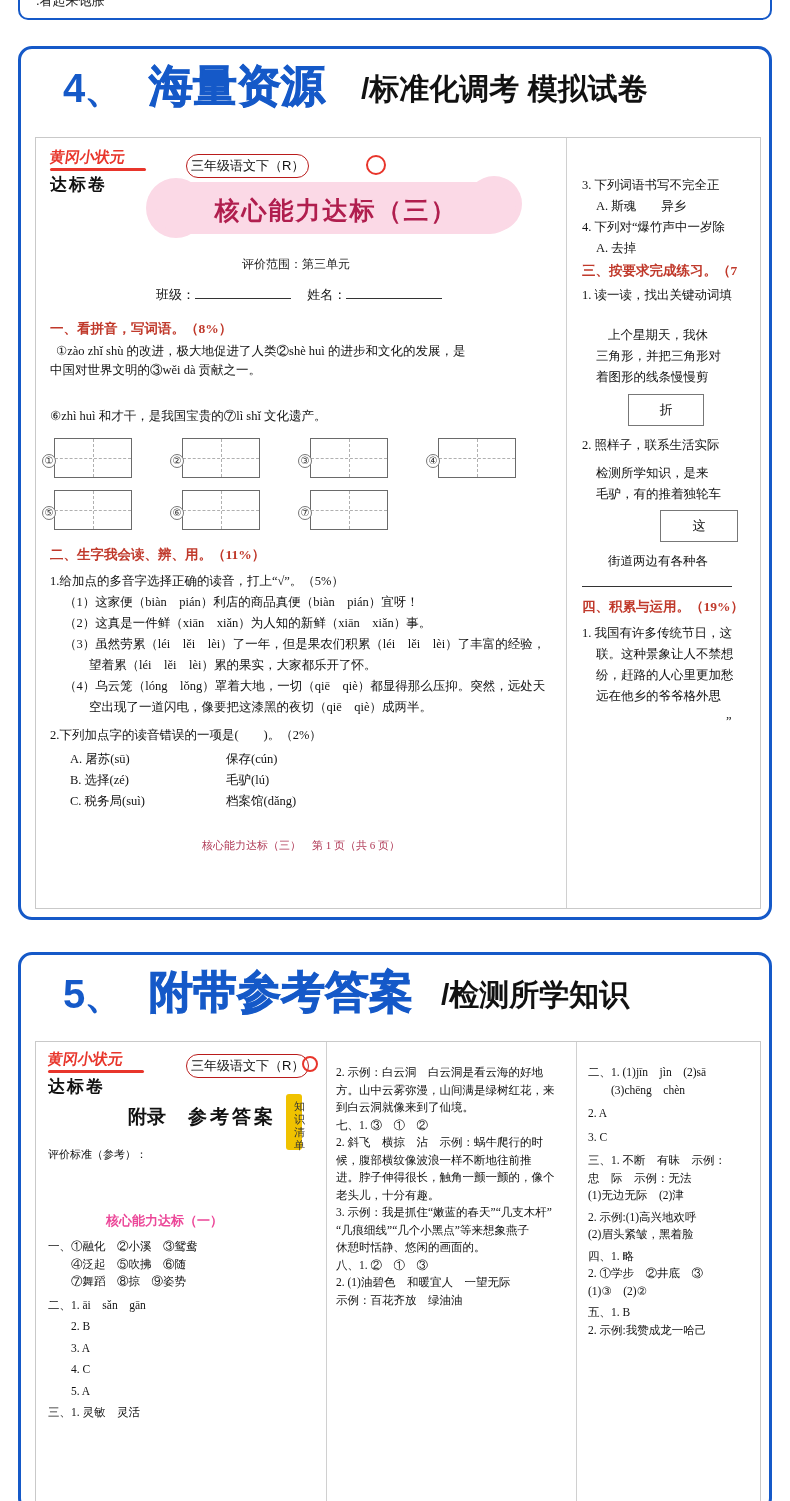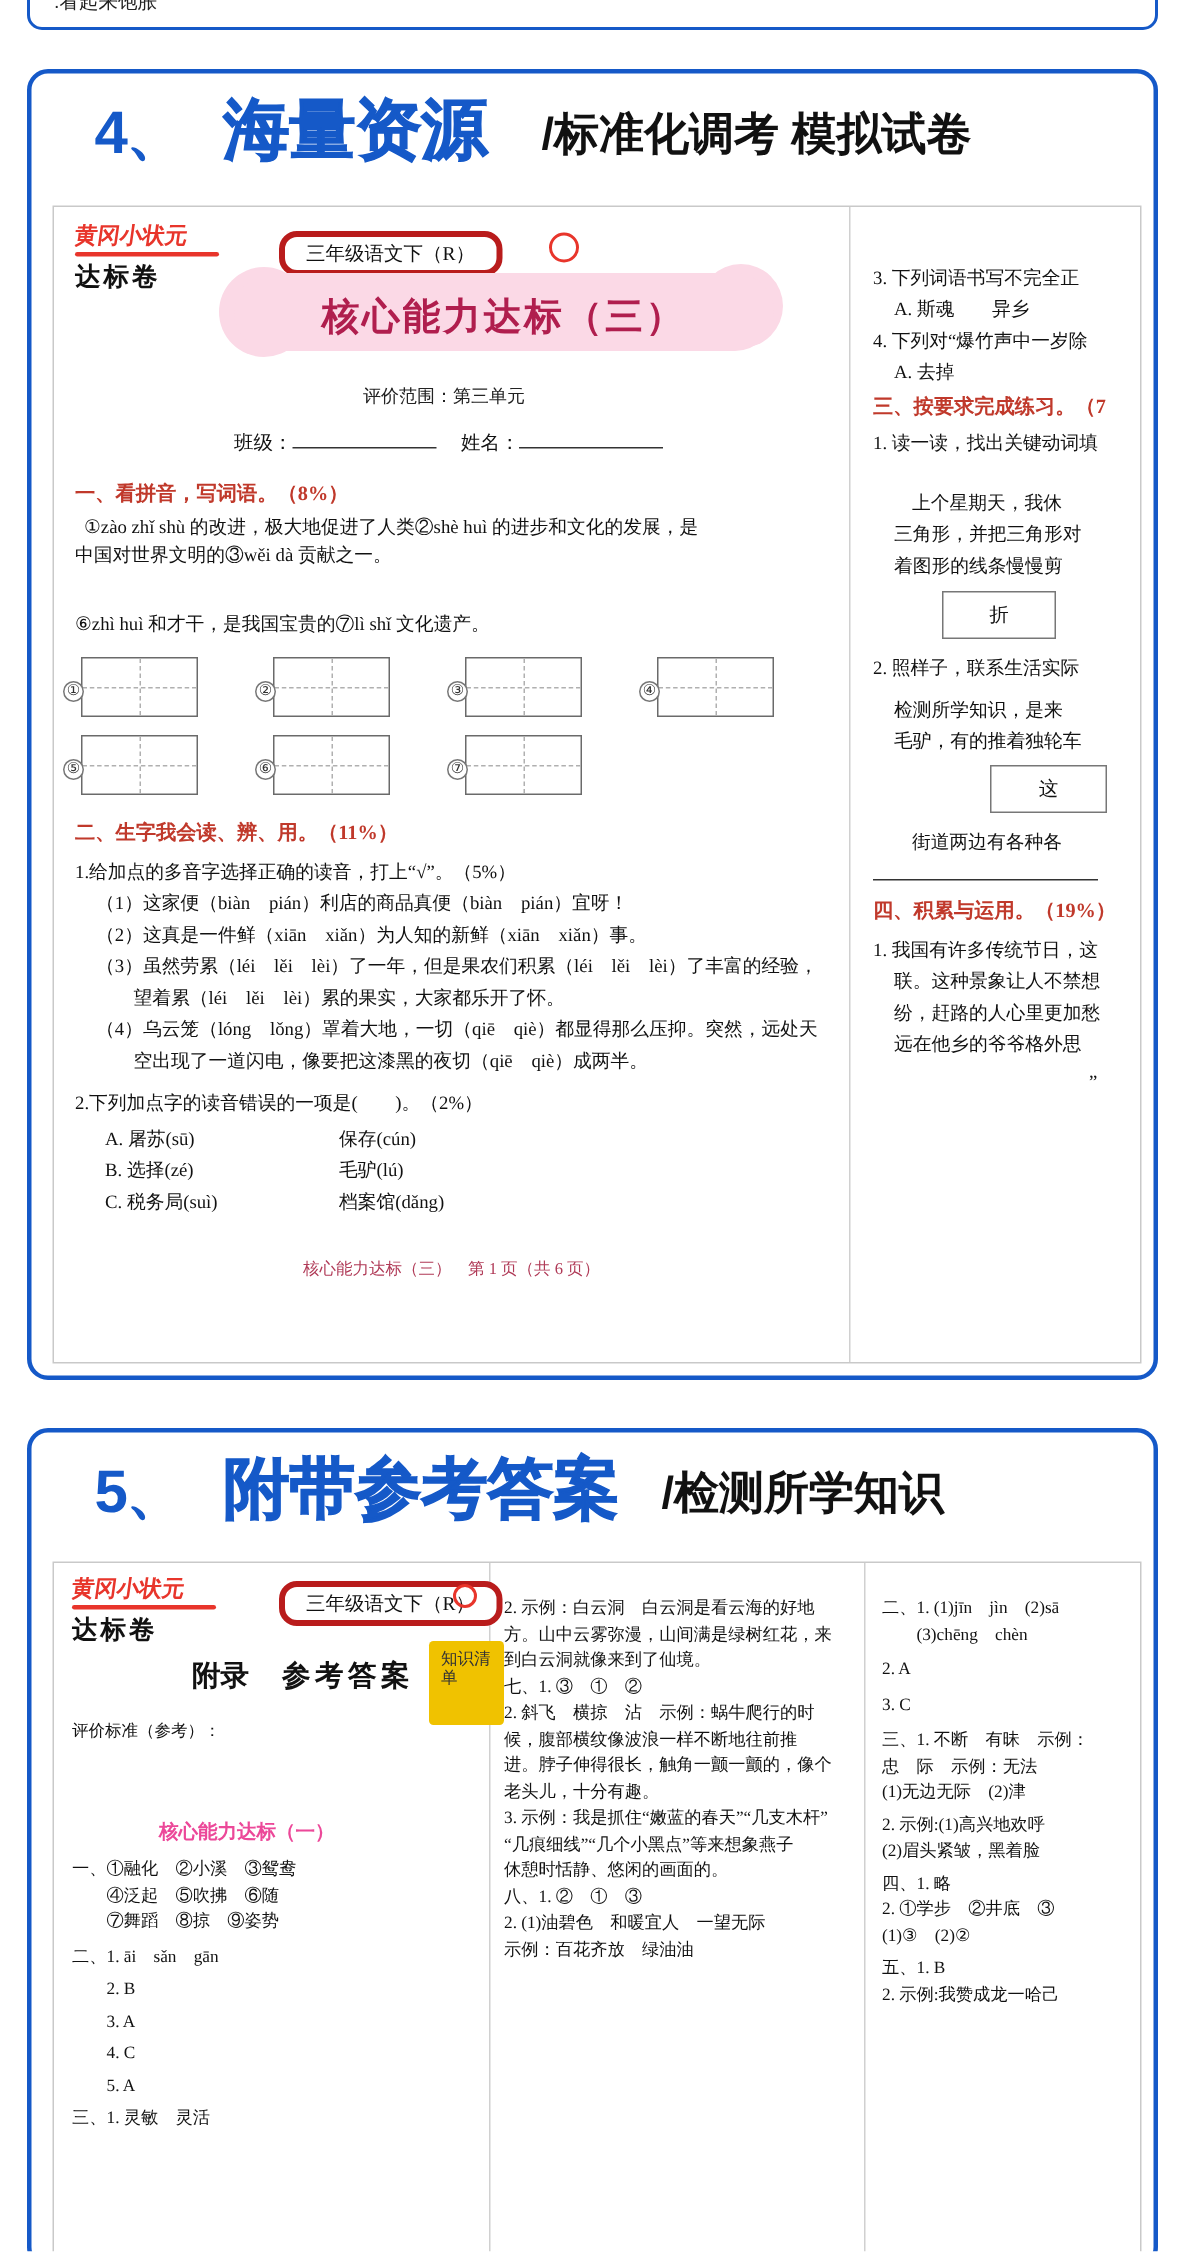--- a/index.html
+++ b/index.html
@@ -77,22 +77,22 @@
     transform:skewX(-8deg);display:inline-block;
   }
   .brand .b2{
     display:block;font-size:17px;font-weight:bold;color:#111;letter-spacing:2px;
     margin-top:2px;
   }
   .brand .underline{
     display:block;width:96px;height:3px;background:#e8352b;border-radius:2px;margin-top:1px;
   }
   .grade-pill{
-    position:absolute;border:4px solid #b91c1c;border-radius:12px;
-    padding:2px 14px;font-size:13px;white-space:nowrap;background:#fff;font-family:Liberation Serif, serif;
+    position:absolute;border:1px solid #b91c1c;border-radius:12px;
+    padding:2px 4px;font-size:13px;white-space:nowrap;background:#fff;
   }
   .pill-dot{
     position:absolute;width:16px;height:16px;border:2px solid #e8352b;border-radius:50%;
   }
 
   
   .title-banner{
     position:absolute;left:120px;top:44px;width:360px;height:52px;
     background:#fbd9e6;border-radius:26px;
   }
@@ -154,21 +154,21 @@
   }
   .uline{
     position:absolute;height:1px;background:#333;
   }
 
   
   .ans-title{
     position:absolute;font-family:"Liberation Serif",serif;font-weight:bold;
   }
   .side-tab{
-    position:absolute;width:50px;height:56px;background:#f0c200;border-radius:3px;
+    position:absolute;width:16px;height:56px;background:#f0c200;border-radius:3px;
   }
   .side-tab span{
     position:absolute;left:8px;top:6px;font-size:11px;line-height:13px;color:#333;
     font-family:"Liberation Serif",serif;
   }
   .std-box{
     position:absolute;border:1px solid #999;font-size:10.5px;line-height:15px;
     font-family:"Liberation Serif",serif;padding:3px 5px;box-sizing:border-box;color:#111;
   }
   .redhead{

